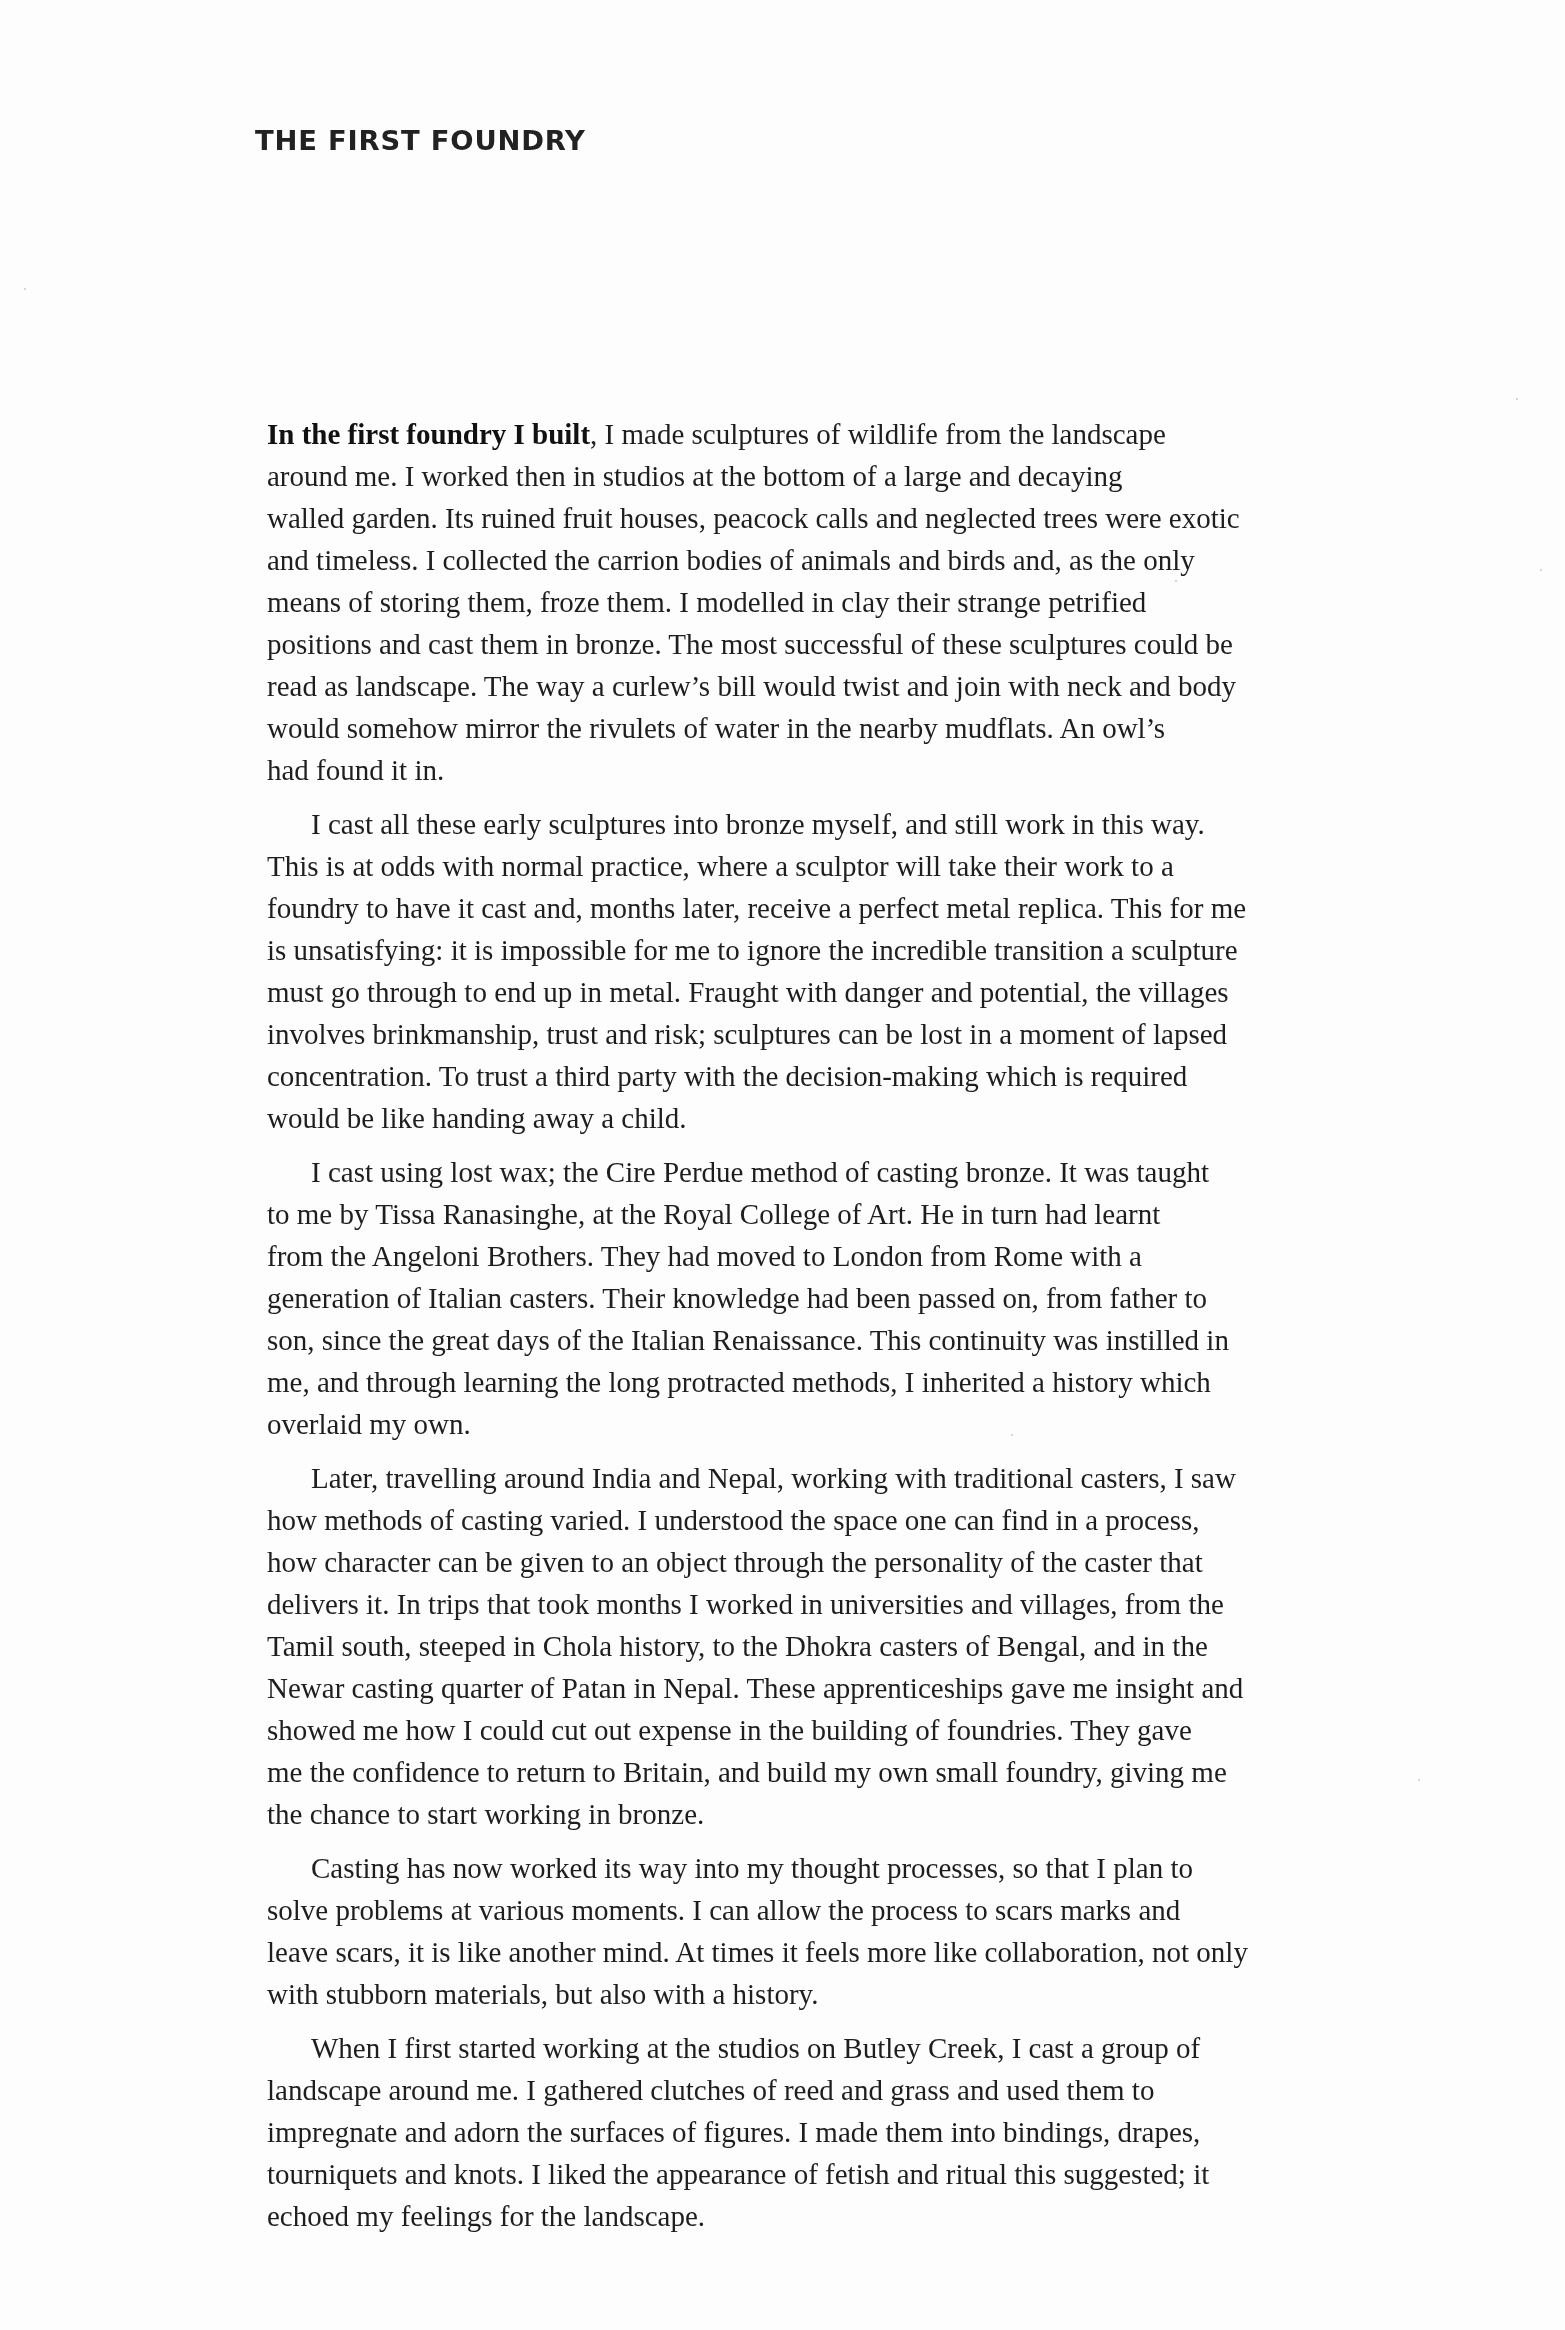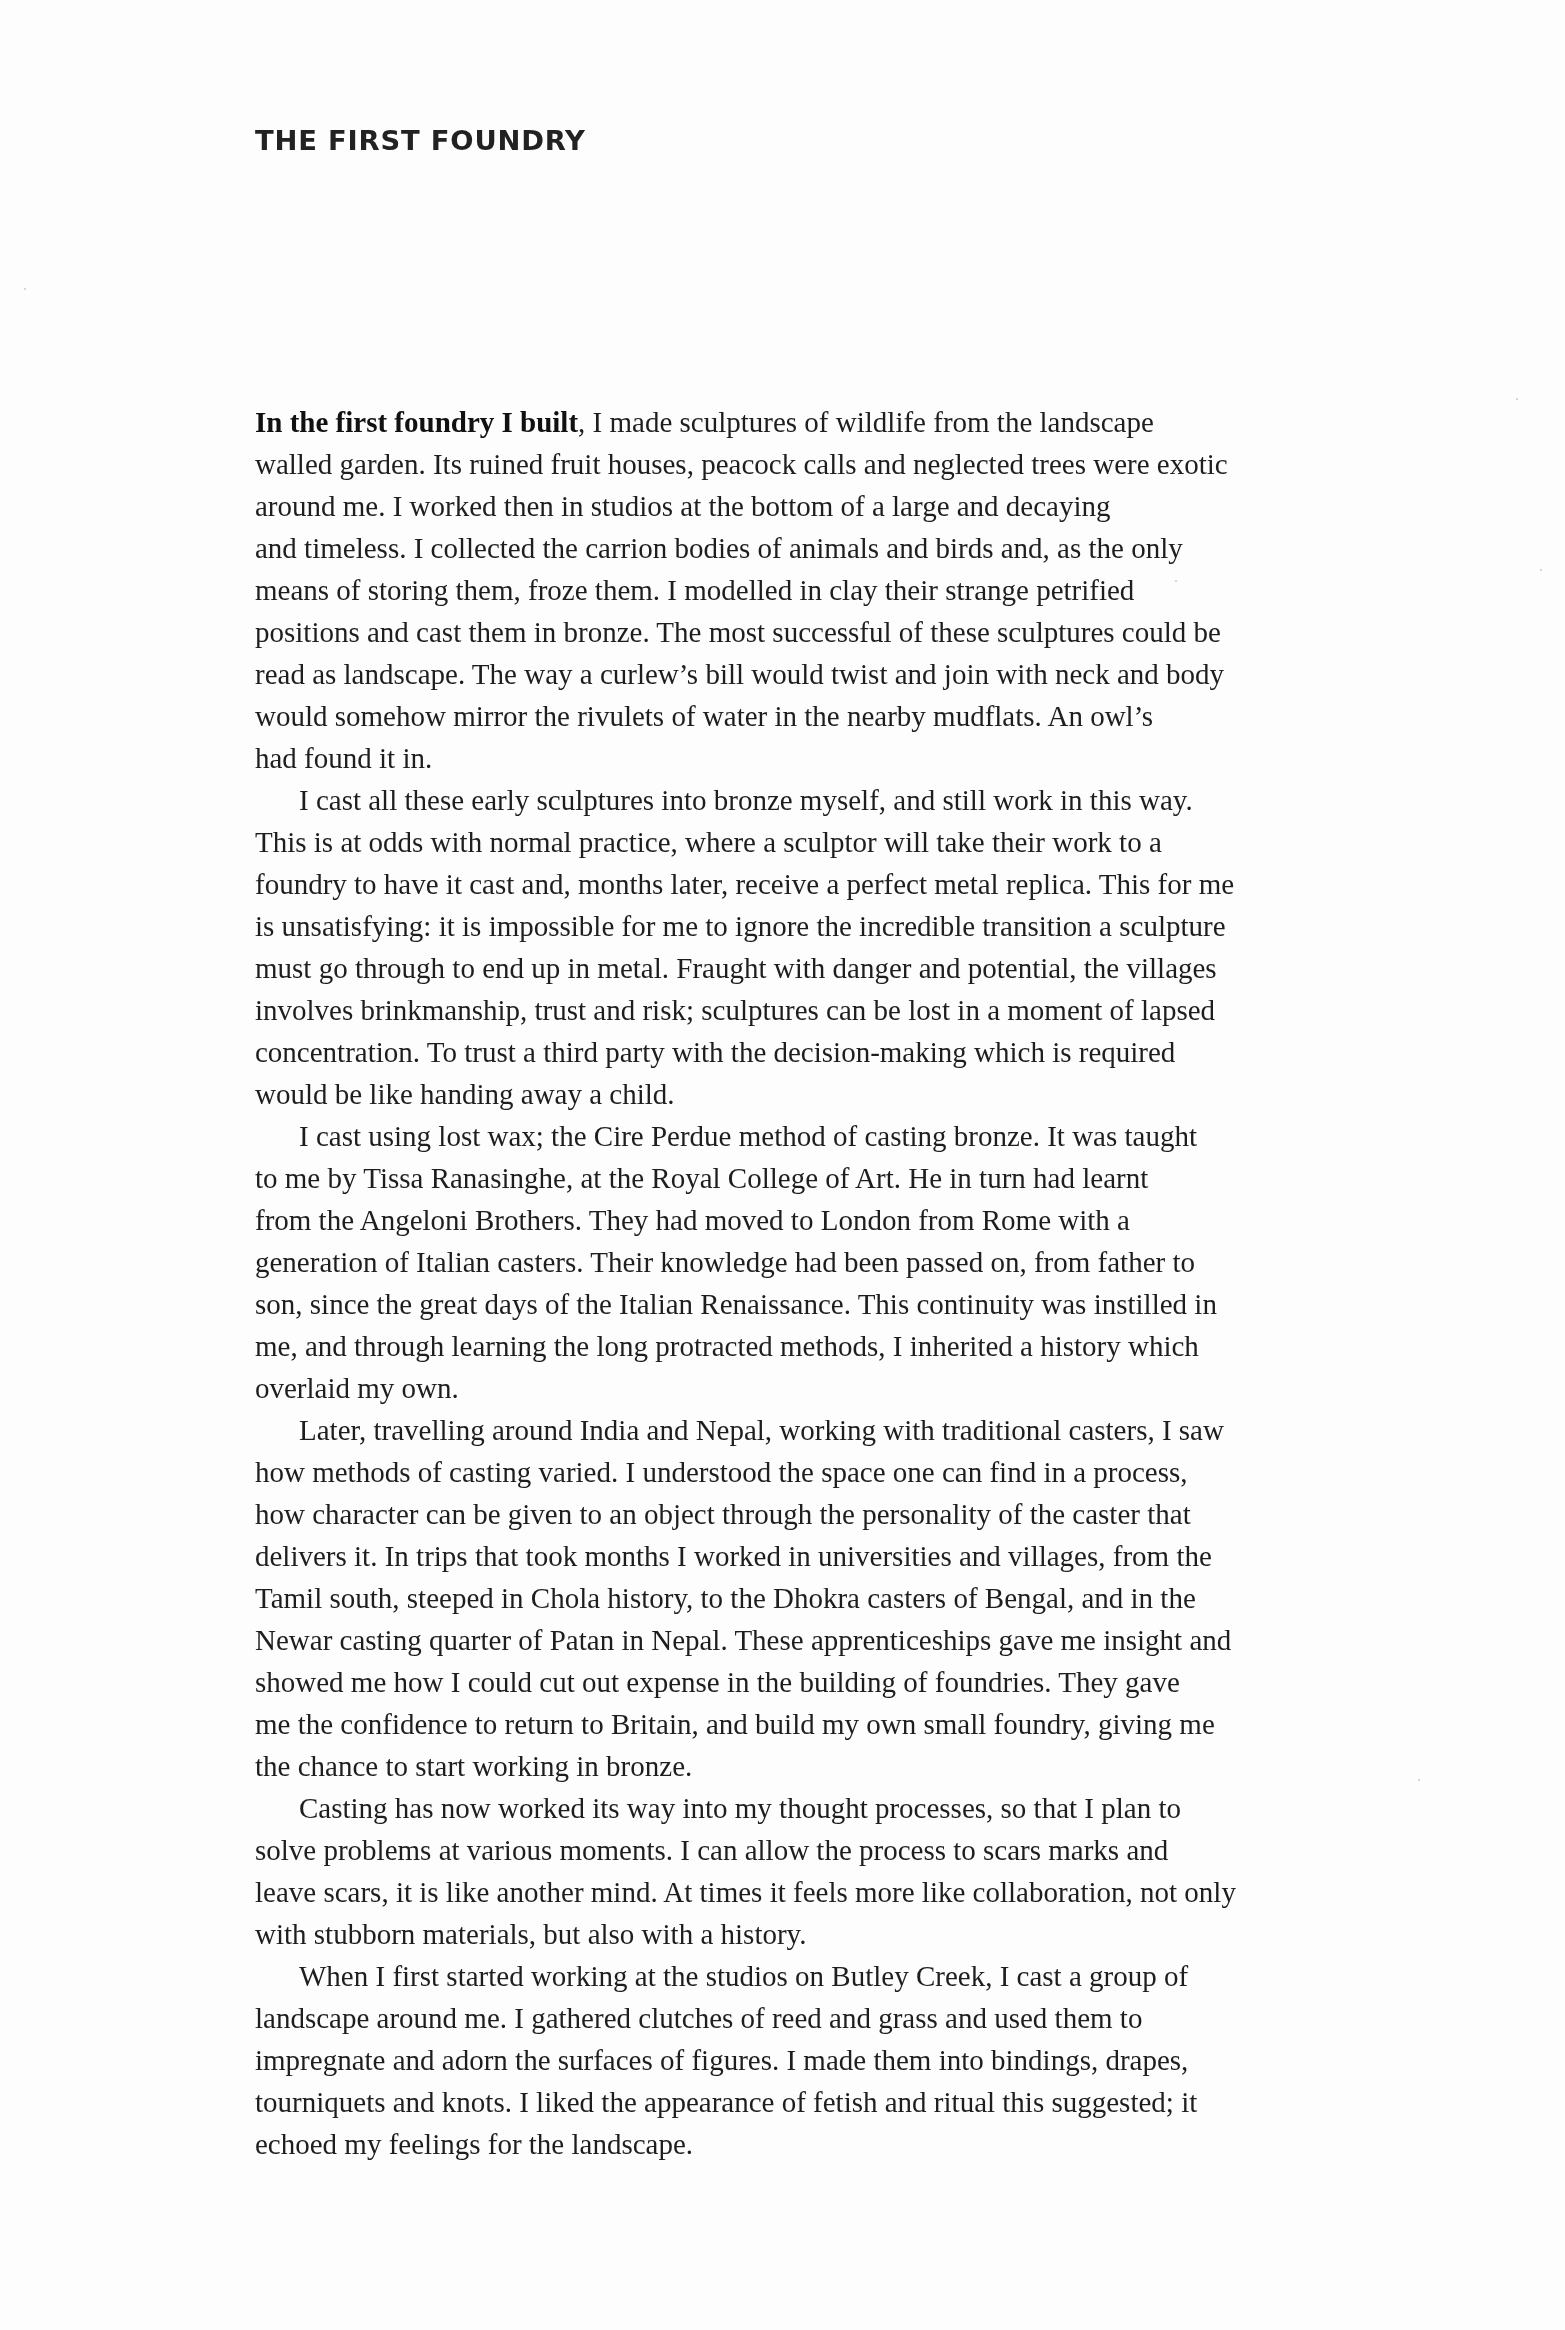--- a/index.html
+++ b/index.html
@@ -36,21 +36,21 @@
       position: absolute;
       left: 255px;
       top: 401px;
       width: 1019px;
       font-family: "Liberation Serif", serif;
       font-size: 29px;
       line-height: 42px;
       color: #1e1e1e;
     }
     .para {
-      margin: 0;
+      margin: 12px;
     }
     .para .line {
       display: block;
       white-space: nowrap;
     }
     .para.indent .line:first-child {
       padding-left: 44px;
     }
     .lead {
       font-weight: bold;
@@ -67,22 +67,22 @@
 <body>
 
 <div class="page">
 
   <h1 class="section-title">THE FIRST FOUNDRY</h1>
 
   <div class="body-text">
 
     <p class="para">
       <span class="line"><span class="lead">In the first foundry I built</span><span>, I made sculptures of wildlife from the landscape</span></span>
+      <span class="line">around me. I worked then in studios at the bottom of a large and decaying</span>
       <span class="line">walled garden. Its ruined fruit houses, peacock calls and neglected trees were exotic</span>
-      <span class="line">around me. I worked then in studios at the bottom of a large and decaying</span>
       <span class="line">and timeless. I collected the carrion bodies of animals and birds and, as the only</span>
       <span class="line">means of storing them, froze them. I modelled in clay their strange petrified</span>
       <span class="line">positions and cast them in bronze. The most successful of these sculptures could be</span>
       <span class="line">read as landscape. The way a curlew’s bill would twist and join with neck and body</span>
       <span class="line">would somehow mirror the rivulets of water in the nearby mudflats. An owl’s</span>
       <span class="line">had found it in.</span>
     </p>
 
     <p class="para indent">
       <span class="line">I cast all these early sculptures into bronze myself, and still work in this way.</span>

